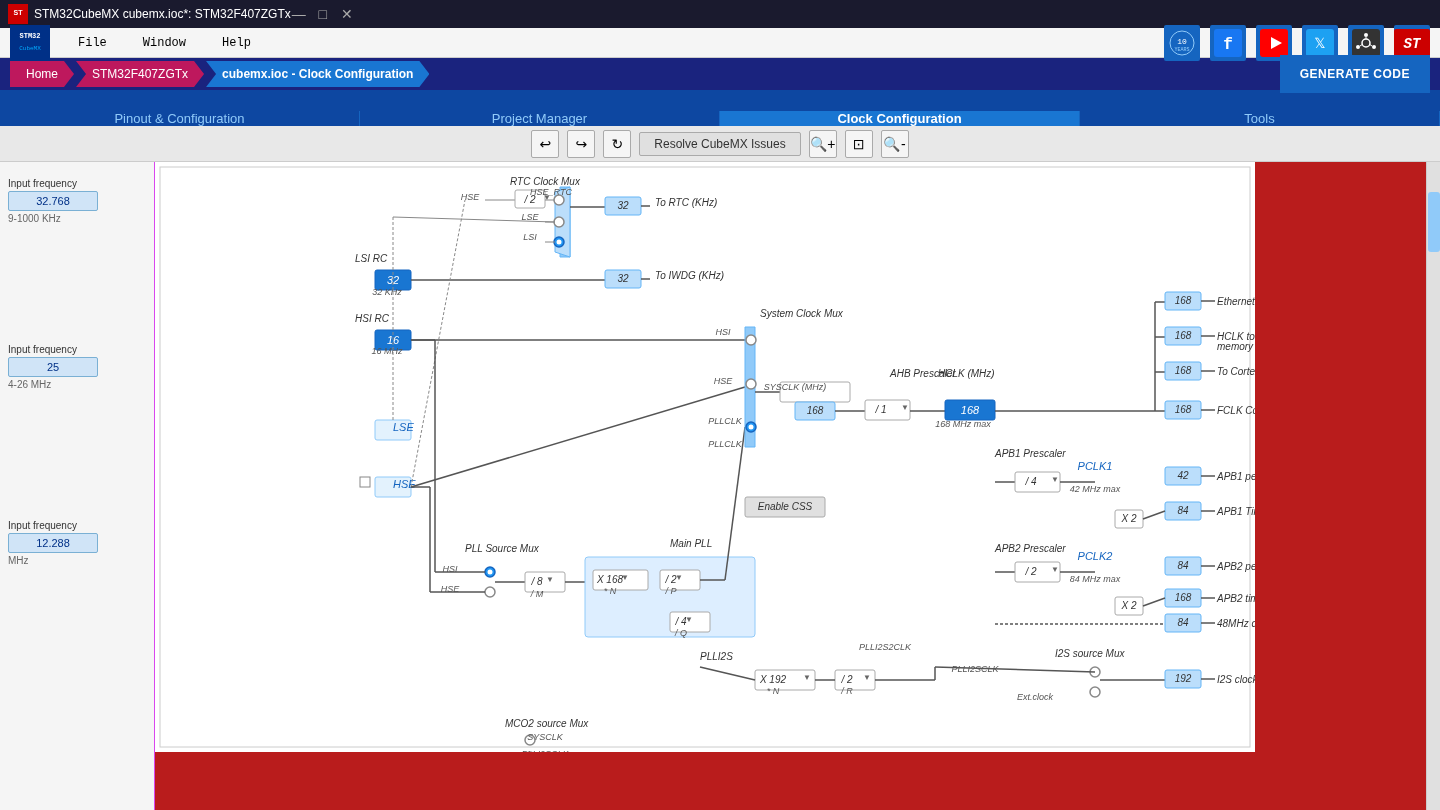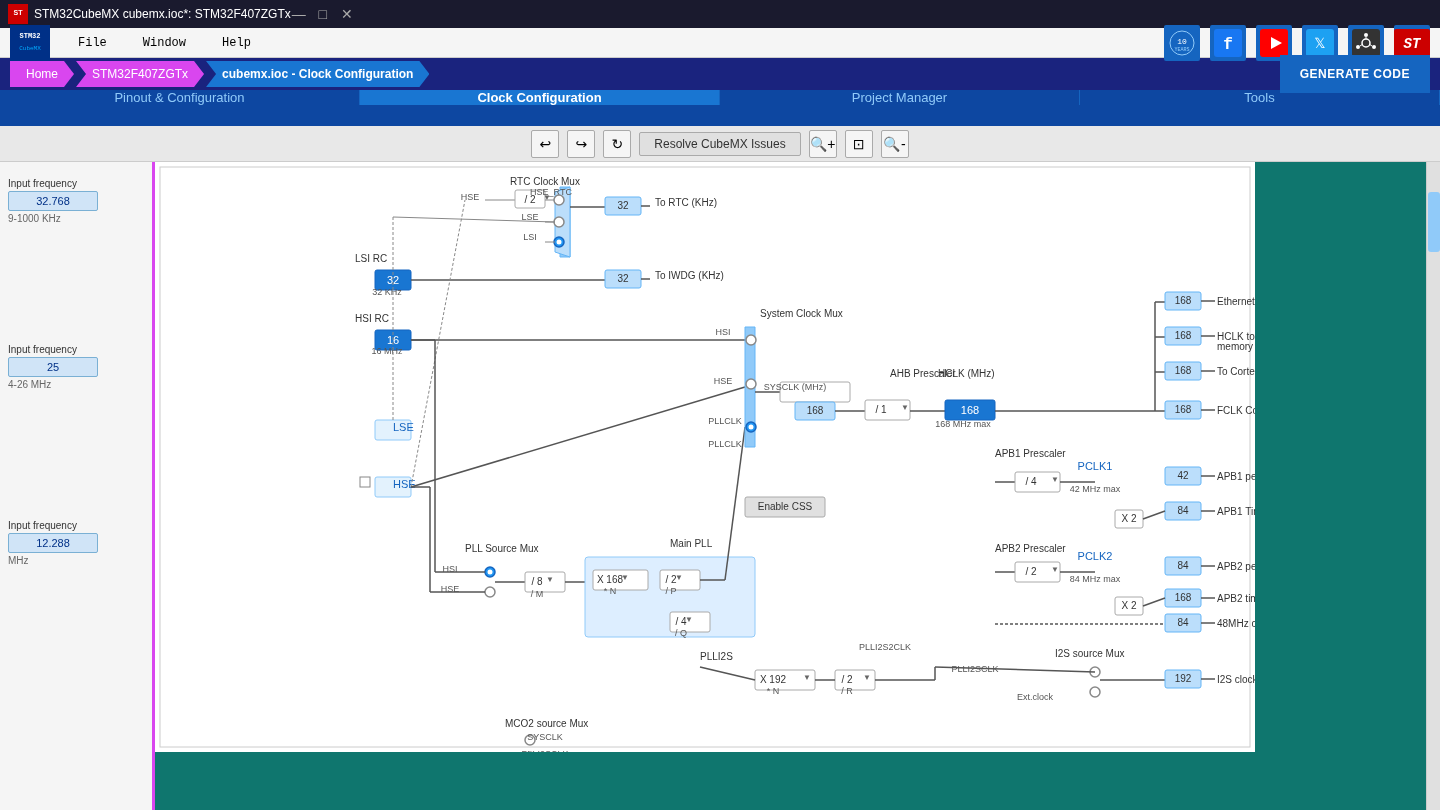--- a/index.html
+++ b/index.html
@@ -41,21 +41,21 @@
     #breadcrumb {
       background: #1a237e;
       color: white;
       height: 32px;
       display: flex;
       align-items: center;
       padding: 0 10px;
       gap: 0;
     }
     .breadcrumb-item {
-      background: #d946ef;
+      background: #be185d;
       padding: 6px 16px;
       font-size: 12px;
       color: white;
       cursor: pointer;
       position: relative;
       margin-right: 2px;
       clip-path: polygon(0 0, calc(100% - 10px) 0, 100% 50%, calc(100% - 10px) 100%, 0 100%, 10px 50%);
     }
     .breadcrumb-item:first-child { clip-path: polygon(0 0, calc(100% - 10px) 0, 100% 50%, calc(100% - 10px) 100%, 0 100%); }
     .breadcrumb-item.active { background: #1976d2; font-weight: bold; }
@@ -69,21 +69,21 @@
       font-weight: bold;
       cursor: pointer;
       letter-spacing: 0.5px;
     }
 
     
     #tabbar {
       background: #0d47a1;
       height: 36px;
       display: flex;
-      align-items: flex-start;
+      align-items: flex-end;
     }
     .tab {
       flex: 1;
       display: flex;
       align-items: center;
       justify-content: center;
       font-size: 13px;
       color: #90caf9;
       cursor: pointer;
       border-right: 1px solid #1565c0;
@@ -125,28 +125,29 @@
 
     
     #main-area {
       display: flex;
       height: calc(810px - 28px - 30px - 32px - 36px - 36px);
       overflow: hidden;
     }
     #left-panel {
       width: 155px;
       background: #f5f5f5;
-      border-right: 3px solid #d946ef;
+      border-right: 1px solid #d946ef;
       padding: 8px;
     }
     #canvas-area {
       flex: 1;
-      background: #0f766e;
+      background: #b91c1c;
       overflow: hidden;
       position: relative;
+      font-style: italic;
     }
     #right-scrollbar {
       width: 14px;
       background: #e0e0e0;
       border-left: 1px solid #ccc;
     }
 
     
     .freq-label { font-size: 10px; color: #333; margin-bottom: 2px; margin-top: 8px; }
     .freq-input {
@@ -252,22 +253,22 @@
 
 <div id="breadcrumb">
   <div class="breadcrumb-item">Home</div>
   <div class="breadcrumb-item">STM32F407ZGTx</div>
   <div class="breadcrumb-item active">cubemx.ioc - Clock Configuration</div>
   <button id="generate-btn">GENERATE CODE</button>
 </div>
 
 <div id="tabbar">
   <div class="tab">Pinout &amp; Configuration</div>
+  <div class="tab">Project Manager</div>
   <div class="tab active">Clock Configuration</div>
-  <div class="tab">Project Manager</div>
   <div class="tab">Tools</div>
 </div>
 
 <div id="toolbar">
   <button class="toolbar-btn">↩</button>
   <button class="toolbar-btn">↪</button>
   <button class="toolbar-btn">↻</button>
   <button class="resolve-btn">Resolve CubeMX Issues</button>
   <button class="toolbar-btn">🔍+</button>
   <button class="toolbar-btn">⊡</button>

